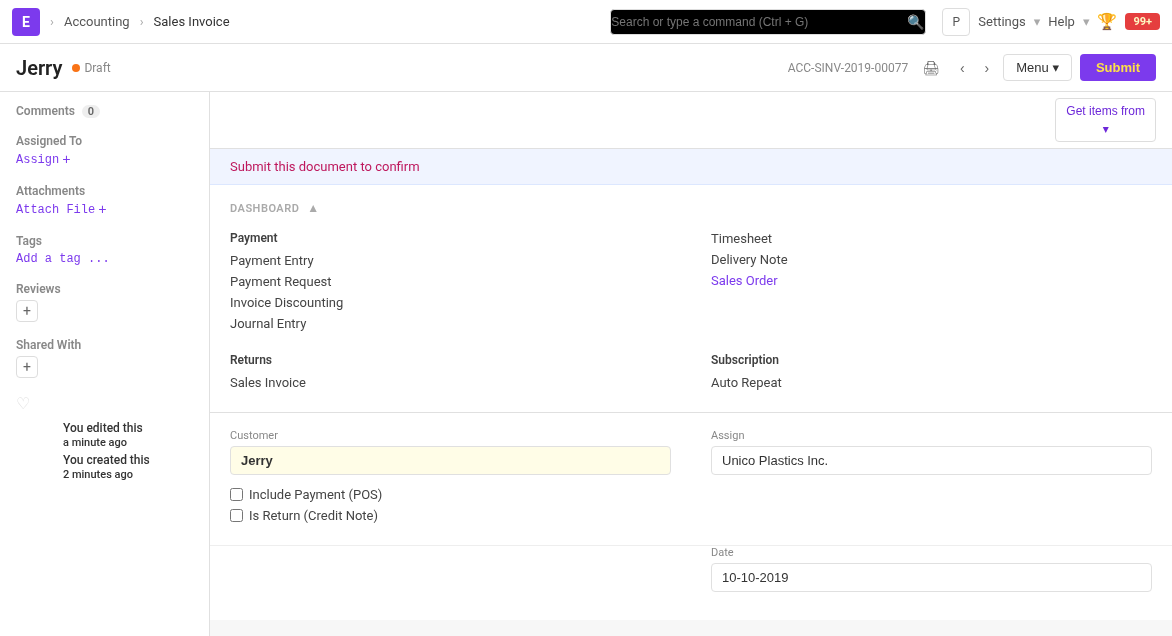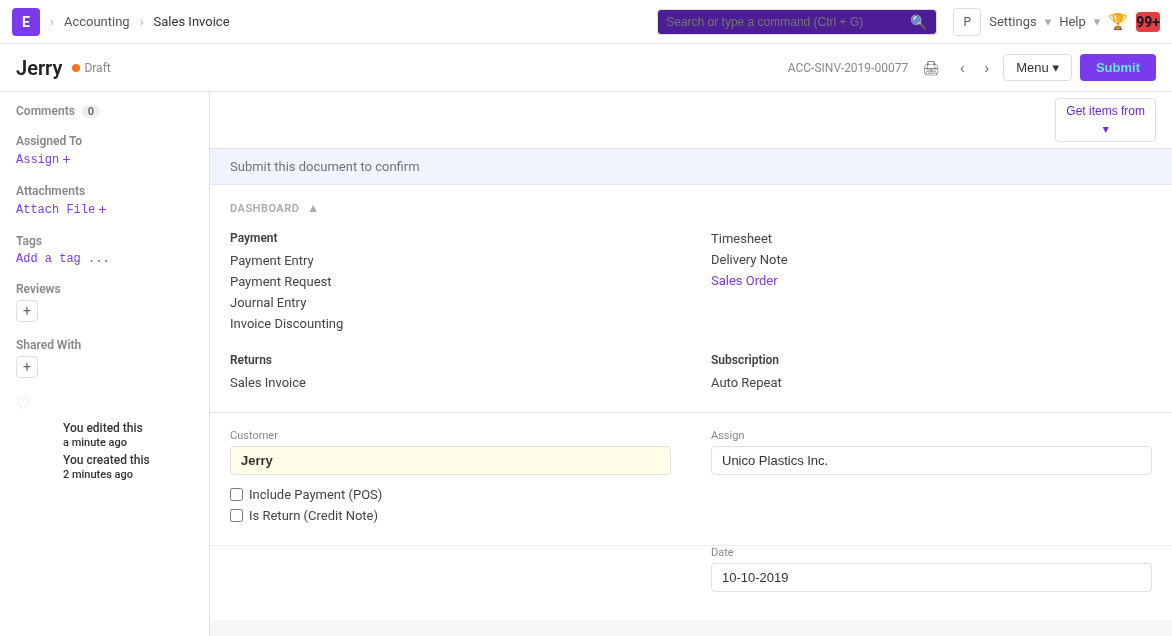--- a/index.html
+++ b/index.html
@@ -24,23 +24,23 @@
       font-weight: bold; font-size: 14px;
     }
     .nav-chevron { color: #aaa; margin: 0 2px; }
     .nav-breadcrumb { color: #555; font-size: 13px; cursor: pointer; }
     .nav-breadcrumb.current { color: #333; }
     .nav-search {
       margin-left: auto;
       display: flex; align-items: center;
       border: 1px solid #ddd;
       border-radius: 4px;
-      padding: 4px 8px;
-      width: 280px;
-      background: #4c1d95;
+      padding: 4px 0;
+      width: 316px;
+      background: #000000;
     }
     .nav-search input {
       border: none; outline: none;
       font-size: 12px; color: #888;
       width: 100%;
       background: transparent;
     }
     .nav-search-icon { color: #aaa; font-size: 14px; }
     .nav-right { display: flex; align-items: center; gap: 8px; margin-left: 8px; }
     .nav-p-badge {
@@ -48,24 +48,24 @@
       border: 1px solid #ddd;
       border-radius: 4px;
       display: flex; align-items: center; justify-content: center;
       font-size: 12px; color: #555;
     }
     .nav-settings { font-size: 13px; cursor: pointer; color: #555; }
     .nav-help { font-size: 13px; cursor: pointer; color: #555; }
     .nav-trophy { color: #f59e0b; font-size: 16px; }
     .nav-notif {
       background: #e53e3e;
-      color: #0f172a;
-      border-radius: 4px;
-      padding: 2px 0;
-      font-size: 14px;
+      color: #fef9c3;
+      border-radius: 4px;
+      padding: 2px 8px;
+      font-size: 11px;
       font-weight: bold;
     }
 
     
     .page-header {
       background: #fff;
       border-bottom: 1px solid #e0e0e0;
       padding: 10px 16px;
       display: flex;
       align-items: center;
@@ -101,21 +101,21 @@
       border: 1px solid #ddd;
       background: #fff;
       border-radius: 4px;
       padding: 5px 12px;
       font-size: 13px;
       cursor: pointer;
       color: #333;
     }
     .submit-btn {
       background: #7c3aed;
-      color: #5eead4;
+      color: #fde047;
       border: none;
       border-radius: 4px;
       padding: 6px 16px;
       font-size: 13px;
       font-weight: 600;
       cursor: pointer;
     }
 
     
     .main-layout {
@@ -197,21 +197,21 @@
       cursor: pointer;
       color: #6d28d9;
       display: flex; align-items: center; gap: 4px; flex-direction: column;
     }
 
     
     .submit-banner {
       background: #f0f4ff;
       border-bottom: 1px solid #dce7ff;
       padding: 10px 20px;
-      color: #737373;
+      color: #be185d;
       font-size: 13px;
     }
 
     
     .dashboard-section {
       background: #fff;
       margin: 0;
       padding: 16px 20px;
       border-bottom: 1px solid #e0e0e0;
     }
@@ -405,22 +405,22 @@
       <div class="dashboard-header">
         <span class="dashboard-title">DASHBOARD</span>
         <span class="dashboard-chevron">▲</span>
       </div>
       <div class="dashboard-grid">
 
         <div>
           <div class="dashboard-col-title">Payment</div>
           <div class="dashboard-item">Payment Entry</div>
           <div class="dashboard-item">Payment Request</div>
+          <div class="dashboard-item">Invoice Discounting</div>
           <div class="dashboard-item">Journal Entry</div>
-          <div class="dashboard-item">Invoice Discounting</div>
         </div>
 
         <div>
           <div class="dashboard-item">Timesheet</div>
           <div class="dashboard-item">Delivery Note</div>
           <div class="dashboard-item link-style">Sales Order</div>
         </div>
 
         <div>
           <div class="dashboard-col-title">Returns</div>

